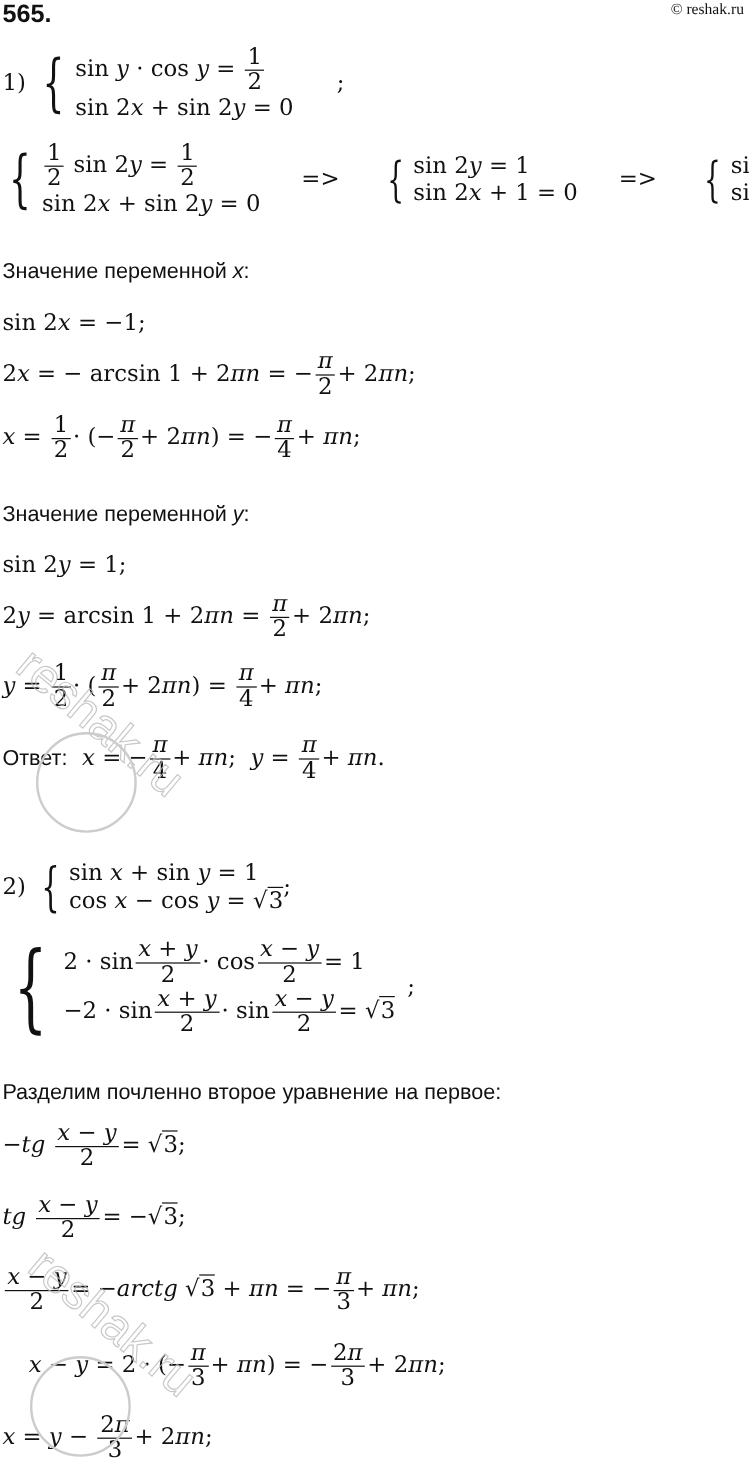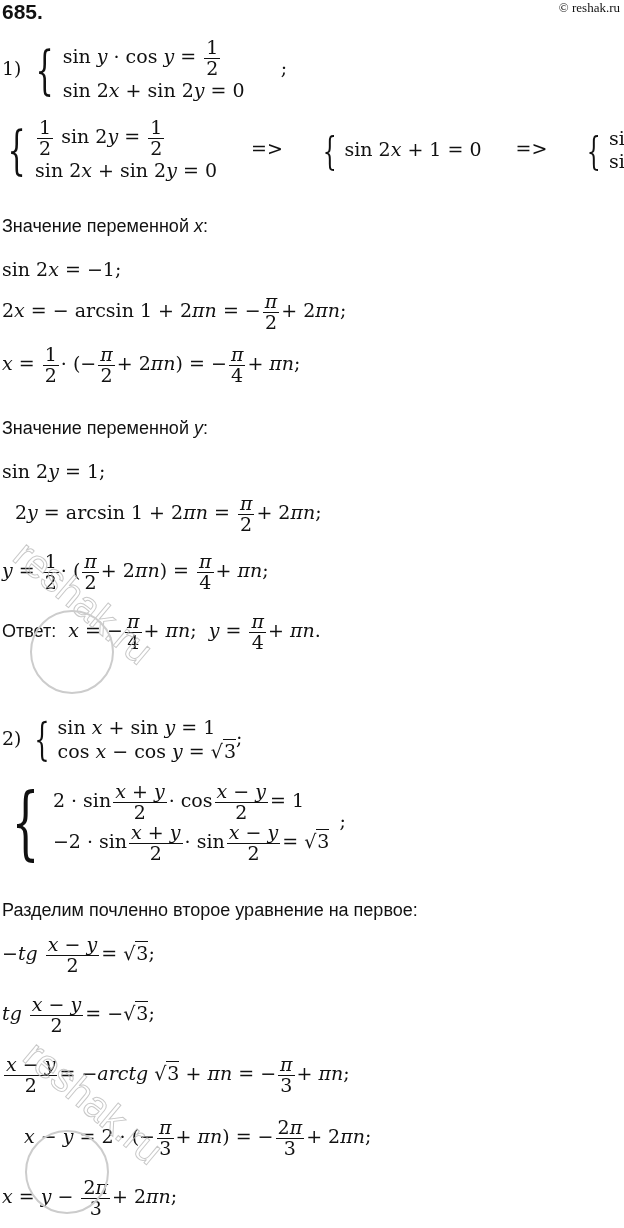--- a/index.html
+++ b/index.html
@@ -19,21 +19,21 @@
   .lines { display:inline-flex; flex-direction:column; }
   .lines > div { line-height:1.25; }
   .sqrt { border-top:1.3px solid #111; padding-left:1px; }
   .arrow { margin:0 28px; }
   .wm { position:absolute; color:transparent; -webkit-text-stroke:1px #bbb; font-family:"Liberation Sans", sans-serif; font-size:40px; transform:rotate(40deg); opacity:0.8; }
   .wmc { position:absolute; width:80px; height:80px; border:2px solid #ccc; border-radius:50%; }
 </style>
 </head>
 <body>
 
-<div class="abs title">685.</div>
+<div class="abs title">565.</div>
 <div class="abs copy">© reshak.ru</div>
 
 <div class="abs" style="left:2px; top:38px;">
   <span>1)</span>
   <span class="sys">
     <span class="brace">{</span>
     <span class="lines">
       <div>sin <i>y</i> · cos <i>y</i> = <span class="frac">
             <span>1</span>
             <span>2</span>
@@ -55,20 +55,21 @@
             <span>1</span>
             <span>2</span>
           </span></div>
       <div>sin 2<i>x</i> + sin 2<i>y</i> = 0</div>
     </span>
   </span>
   <span class="arrow">=&gt;</span>
   <span class="sys">
     <span class="brace" style="font-size:40px">{</span>
     <span class="lines">
+      <div>sin 2<i>y</i> = 1</div>
       <div>sin 2<i>x</i> + 1 = 0</div>
     </span>
   </span>
   <span class="arrow">=&gt;</span>
   <span class="sys">
     <span class="brace" style="font-size:40px">{</span>
     <span class="lines">
       <div>sin 2 = 1</div>
       <div>sin 2 = −1</div>
     </span>
@@ -91,21 +92,21 @@
       <span>2</span>
     </span>+ 2<i>πn</i>) = −<span class="frac">
       <span><i>π</i></span>
       <span>4</span>
     </span>+ <i>πn</i>;</div>
 
 <div class="abs txt" style="left:2px; top:418px;">
   <span>Значение переменной</span> <i>y</i>:
 </div>
 <div class="abs" style="left:2px; top:460px;">sin 2<i>y</i> = 1;</div>
-<div class="abs" style="left:2px; top:494px;margin-left:13px;">2<i>y</i> = arcsin 1 + 2<i>πn</i> = <span class="frac">
+<div class="abs" style="left:2px; top:494px;">2<i>y</i> = arcsin 1 + 2<i>πn</i> = <span class="frac">
       <span><i>π</i></span>
       <span>2</span>
     </span>+ 2<i>πn</i>;</div>
 <div class="abs" style="left:2px; top:552px;"><i>y</i> = <span class="frac">
       <span>1</span>
       <span>2</span>
     </span>· (<span class="frac">
       <span><i>π</i></span>
       <span>2</span>
     </span>+ 2<i>πn</i>) = <span class="frac">

